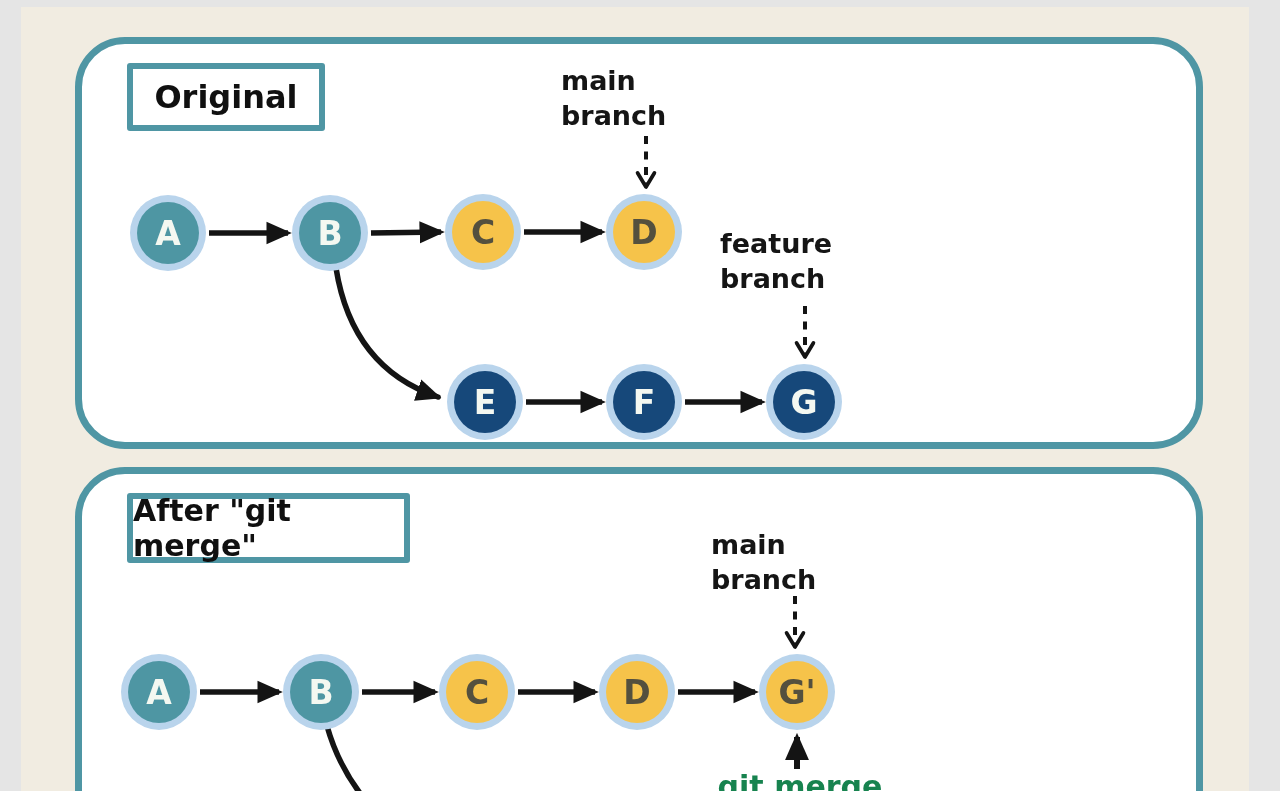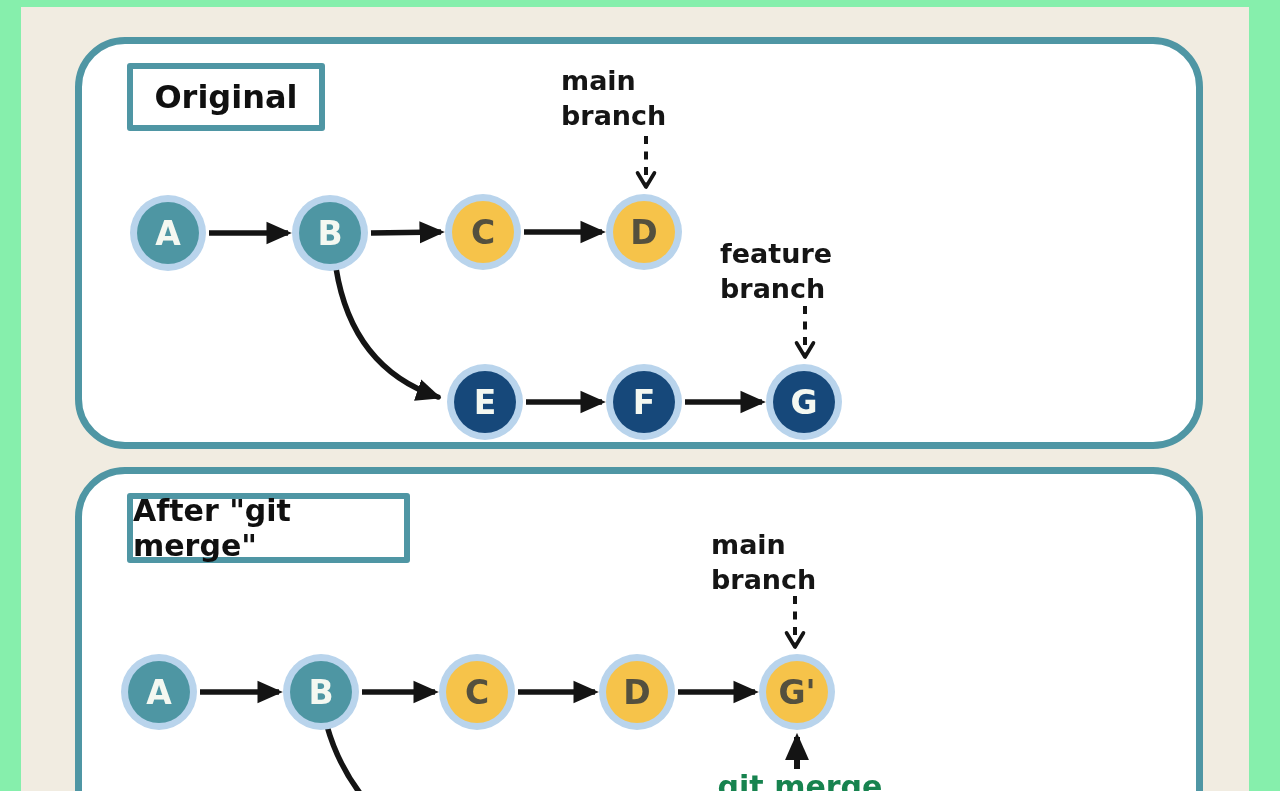--- a/index.html
+++ b/index.html
@@ -1,39 +1,39 @@
 <!DOCTYPE html>
 <html><head>
 <meta charset="utf-8">
 <style>
   html,body{margin:0;padding:0;background:#ffffff;}
   .page{
     position:relative;width:1280px;height:791px;overflow:hidden;
-    background:#86efac;font-family:"DejaVu Sans","Liberation Sans",sans-serif;
+    background:#e5e5e5;font-family:"DejaVu Sans","Liberation Sans",sans-serif;
   }
   .mat{position:absolute;left:21px;top:7px;width:1228px;height:784px;background:#f1ece1;}
   .panel{
     position:absolute;left:75px;width:1128px;background:#ffffff;
     border:7px solid #4f96a4;border-radius:50px;box-sizing:border-box;
   }
   .panel--original{top:37px;height:412px;}
   .panel--merged{top:467px;height:412px;}
   .title-box{
     position:absolute;background:#ffffff;border:6px solid #4f96a4;border-radius:3px;
     box-sizing:border-box;display:flex;align-items:center;justify-content:center;
     color:#101010;font-weight:700;z-index:3;
   }
   .title-box--original{left:127px;top:63px;width:198px;height:68px;font-size:32px;}
   .title-box--merged{left:127px;top:493px;width:283px;height:70px;font-size:30px;}
   .branch-label{
     position:absolute;width:170px;text-align:left;color:#151515;font-weight:700;
     font-size:27px;line-height:1.28;white-space:pre-line;z-index:3;
   }
   .branch-label--main-top{left:561px;top:64px;}
-  .branch-label--feature-top{left:720px;top:237px;}
+  .branch-label--feature-top{left:720px;top:227px;}
   .branch-label--main-merged{left:711px;top:528px;}
   .merge-label{
     position:absolute;left:700px;top:769px;width:200px;text-align:center;
     color:#17834f;font-weight:700;font-size:30px;z-index:3;
   }
   #edge-layer{position:absolute;left:0;top:0;z-index:2;}
   #node-layer{position:absolute;left:0;top:0;width:100%;height:100%;z-index:2;pointer-events:none;}
   .node{
     position:absolute;border-radius:50%;display:flex;align-items:center;justify-content:center;
     font-weight:700;font-size:33px;line-height:1;

